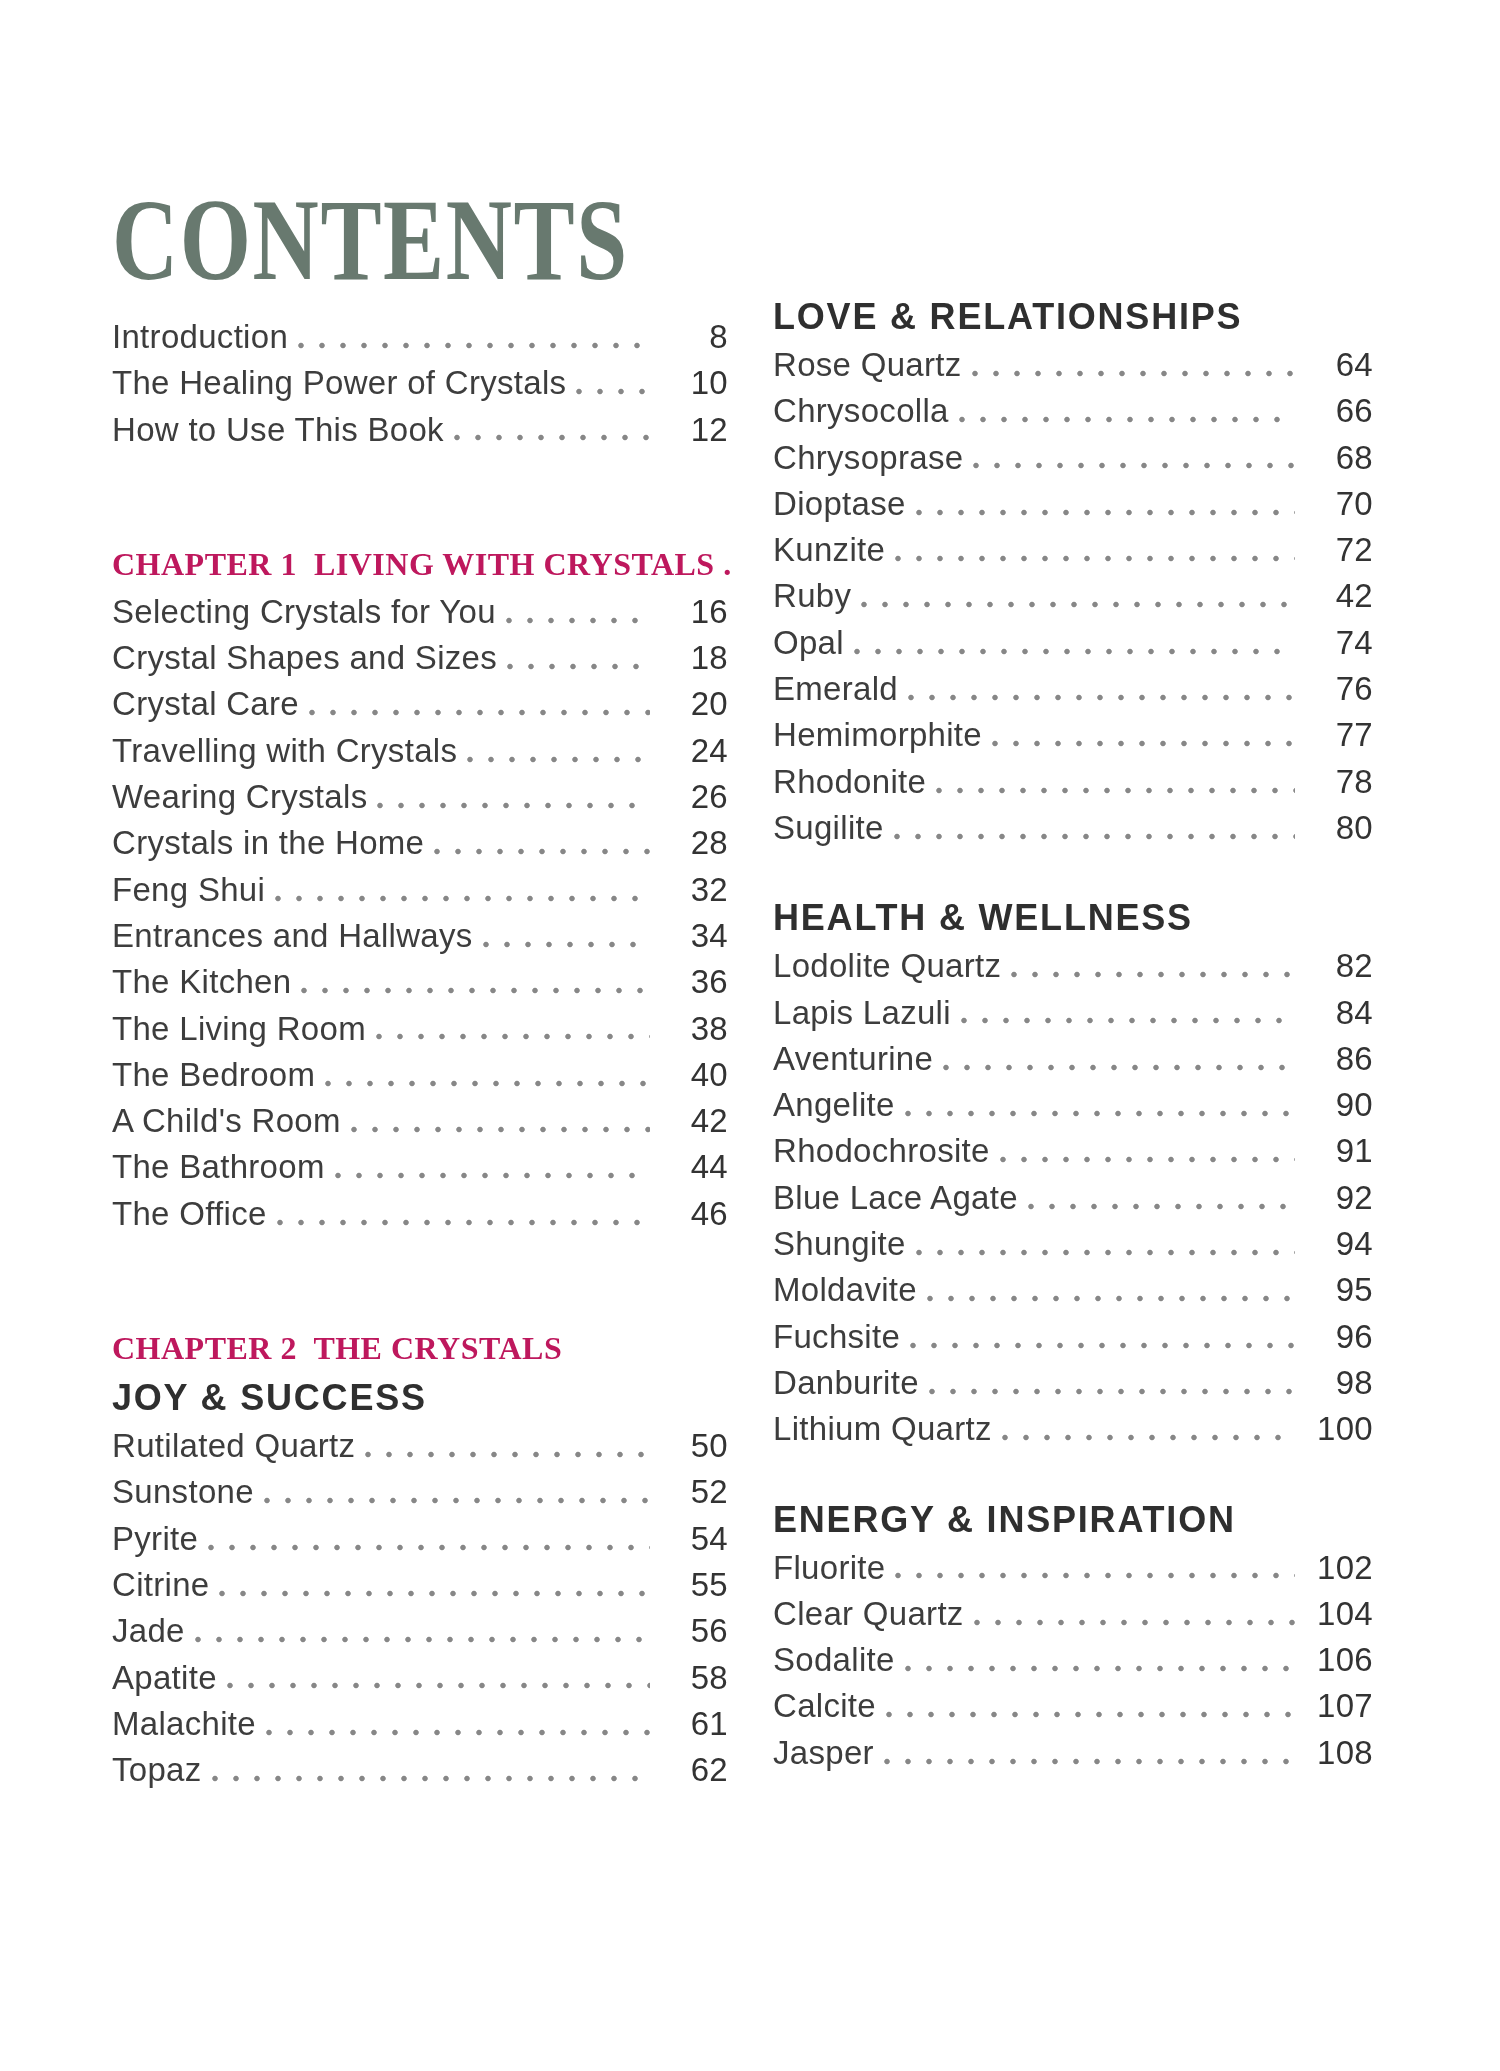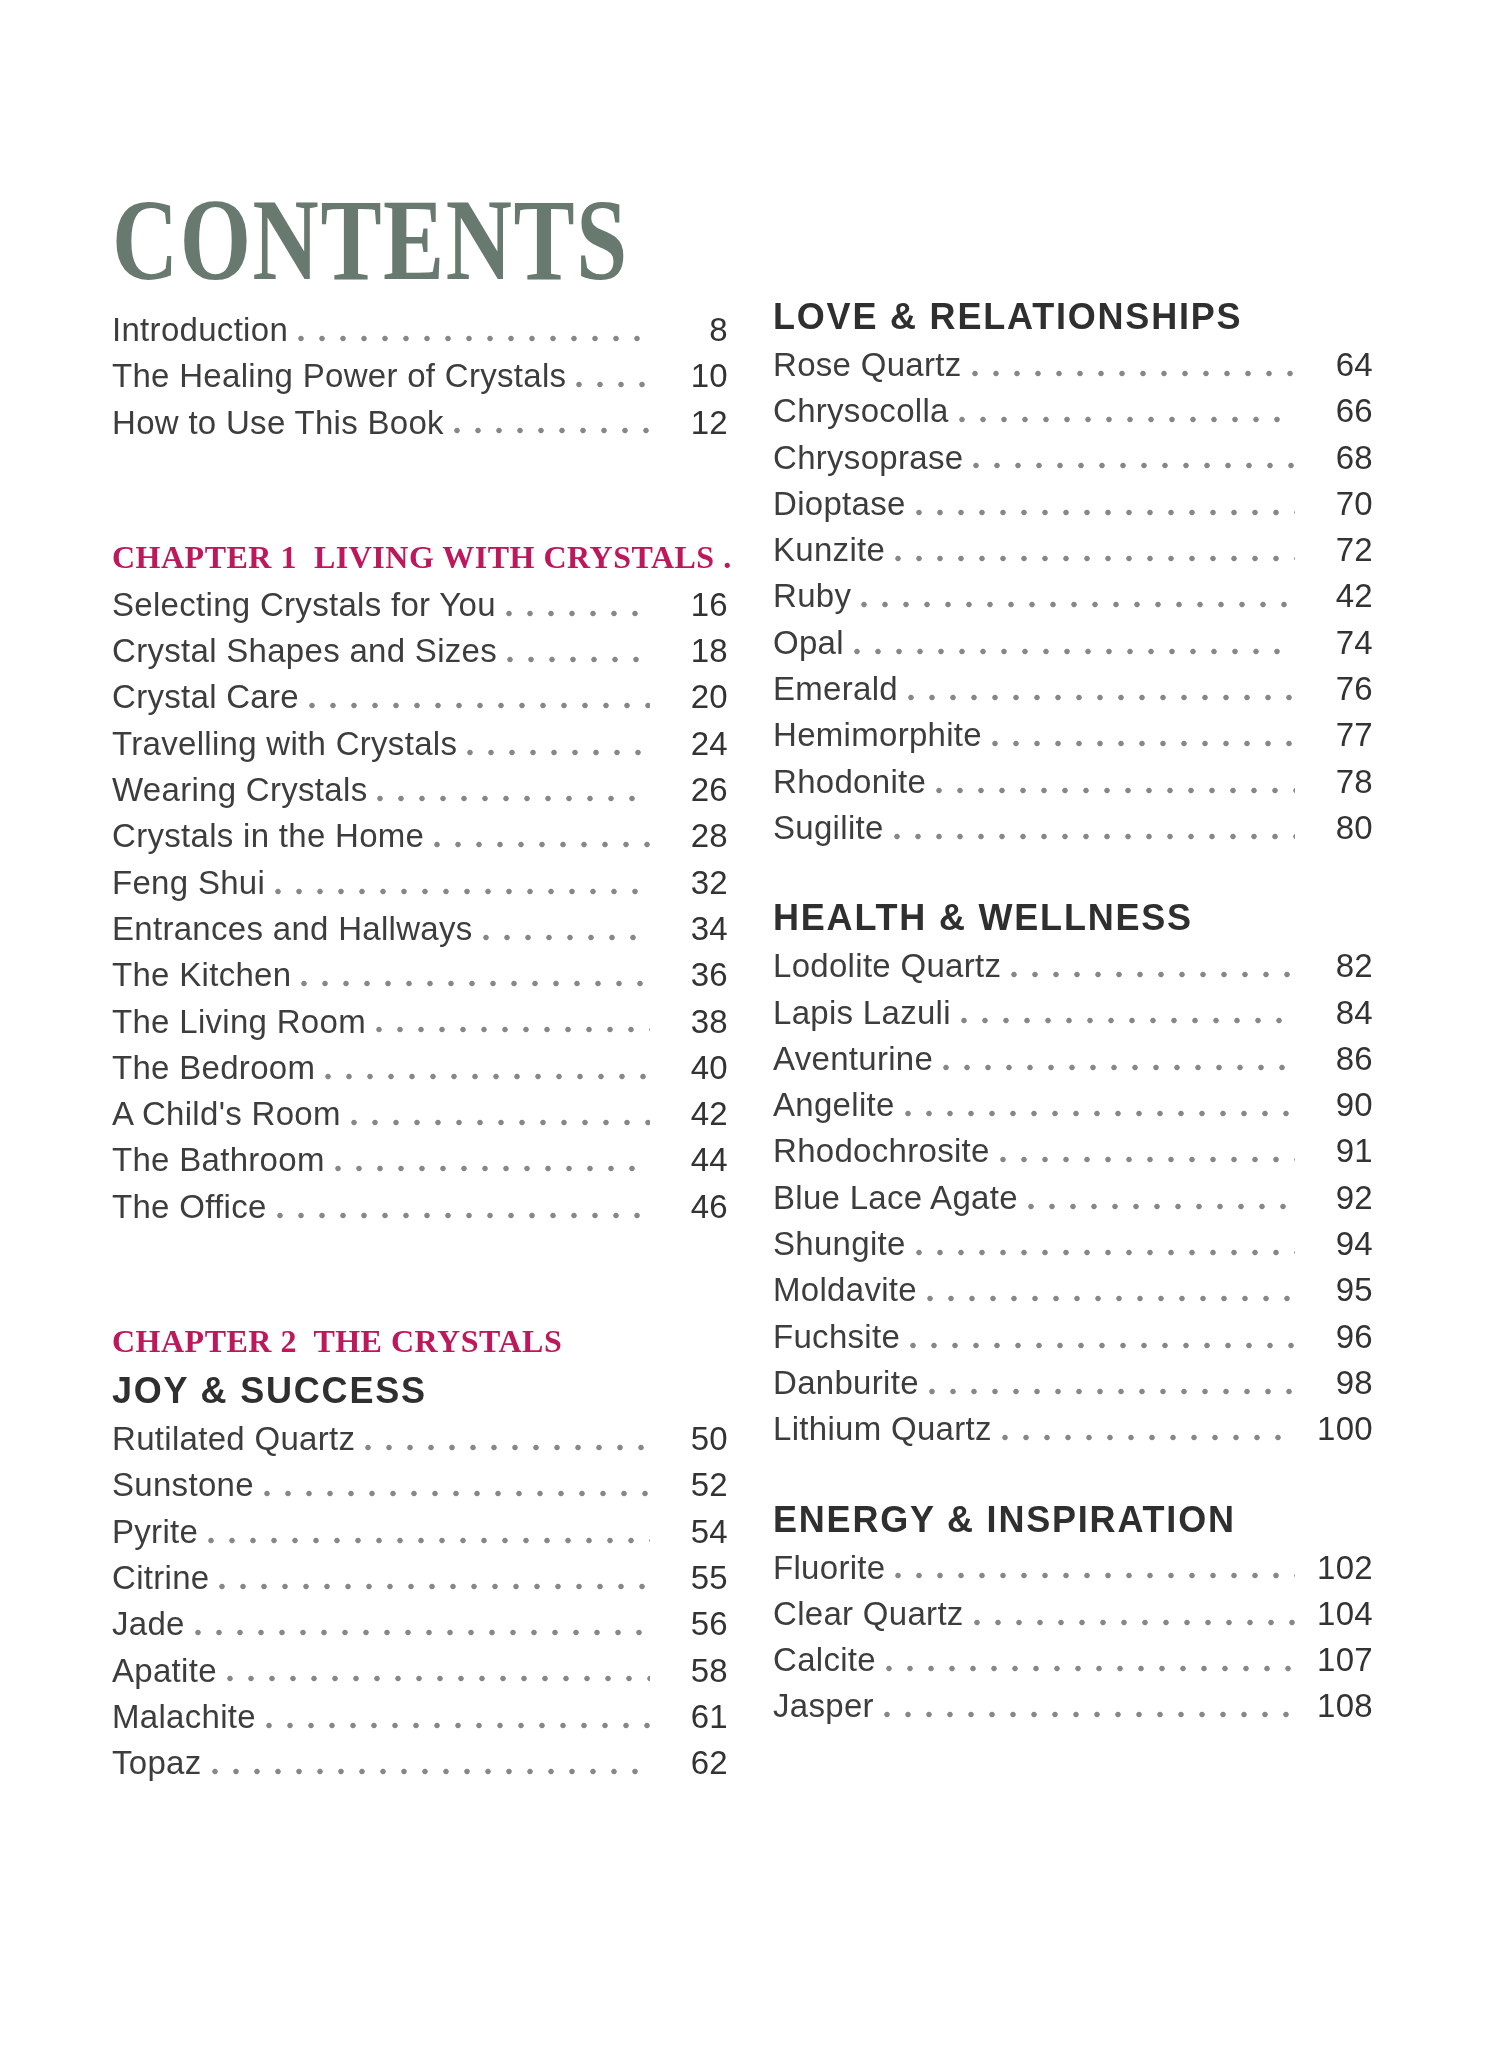--- a/index.html
+++ b/index.html
@@ -14,21 +14,21 @@
     font-family:"Liberation Serif", serif;
     font-weight:bold;
     font-size:116px;
     letter-spacing:2px;
     color:#68796f;
     transform:scaleX(0.79);
     transform-origin:left top;
     white-space:pre;
   }
   .col{position:absolute;}
-  .col-left{left:112px;top:307px;width:616px;}
+  .col-left{left:112px;top:314px;width:616px;}
   .col-right{left:773px;top:292px;width:600px;}
 
   .row{
     display:flex;
     height:46.3px;
     line-height:46.3px;
     font-size:33px;
     letter-spacing:0.3px;
     color:#3d3d3d;
     white-space:nowrap;
@@ -335,20 +335,25 @@
         <span class="label">Fluorite</span>
         <span class="dots"></span>
         <span class="num">102</span>
       </div>
       <div class="row">
         <span class="label">Clear Quartz</span>
         <span class="dots"></span>
         <span class="num">104</span>
       </div>
       <div class="row">
+        <span class="label">Sodalite</span>
+        <span class="dots"></span>
+        <span class="num">106</span>
+      </div>
+      <div class="row">
         <span class="label">Calcite</span>
         <span class="dots"></span>
         <span class="num">107</span>
       </div>
       <div class="row">
         <span class="label">Jasper</span>
         <span class="dots"></span>
         <span class="num">108</span>
       </div>
     </div>

